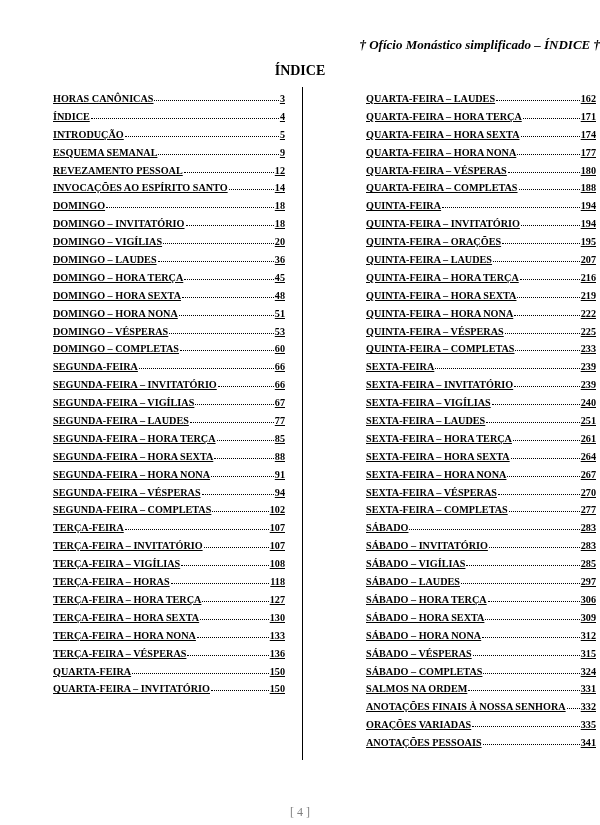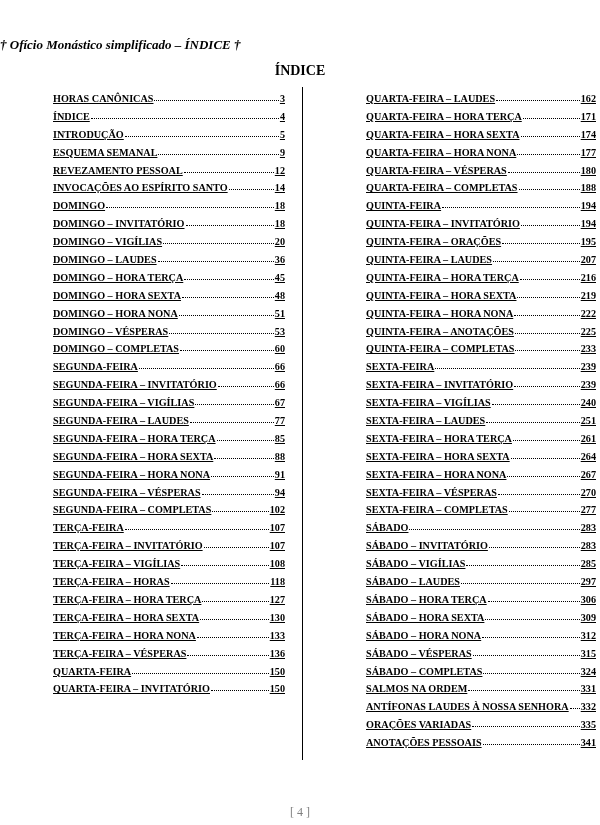--- a/index.html
+++ b/index.html
@@ -1,18 +1,18 @@
 <!DOCTYPE html>
 <html><head>
 <meta charset="utf-8">
 <style>
   html, body { margin: 0; padding: 0; background: #ffffff; }
   body { width: 600px; height: 825px; position: relative; overflow: hidden;
          font-family: "Liberation Serif", "DejaVu Serif", serif; color: #000; }
-  .header { position: absolute; top: 37px; left: 0; width: 600px; text-align: left;
+  .header { position: absolute; top: 37px; left: 0; width: 600px; text-align: right;
             font-size: 13px; font-weight: bold; font-style: italic; }
   .title { position: absolute; top: 63px; left: 0; width: 600px; text-align: center;
            font-size: 14px; font-weight: bold; }
   .col { position: absolute; top: 93px; width: 232px; text-decoration: underline; }
   .col-left { left: 53px; }
   .col-right { left: 320px; width: 230px; margin-left: 46px; }
   .entry { display: flex; align-items: baseline; height: 17.9px; font-size: 10.2px;
            font-weight: bold; white-space: nowrap; cursor: pointer; }
   .entry .label { flex: 0 0 auto; }
   .entry .leader { flex: 1 1 auto; overflow: hidden; margin: 0 1px;
@@ -263,21 +263,21 @@
       <span class="label">QUINTA-FEIRA – HORA SEXTA</span>
       <span class="leader"></span>
       <span class="page">219</span>
     </div>
     <div class="entry">
       <span class="label">QUINTA-FEIRA – HORA NONA</span>
       <span class="leader"></span>
       <span class="page">222</span>
     </div>
     <div class="entry">
-      <span class="label">QUINTA-FEIRA – ANOTAÇÕES</span>
+      <span class="label">QUINTA-FEIRA – VÉSPERAS</span>
       <span class="leader"></span>
       <span class="page">225</span>
     </div>
     <div class="entry">
       <span class="label">QUINTA-FEIRA – COMPLETAS</span>
       <span class="leader"></span>
       <span class="page">233</span>
     </div>
     <div class="entry">
       <span class="label">SEXTA-FEIRA</span>
@@ -368,21 +368,21 @@
       <span class="label">SÁBADO – COMPLETAS</span>
       <span class="leader"></span>
       <span class="page">324</span>
     </div>
     <div class="entry">
       <span class="label">SALMOS NA ORDEM</span>
       <span class="leader"></span>
       <span class="page">331</span>
     </div>
     <div class="entry">
-      <span class="label">ANTÍFONAS LAUDES À NOSSA SENHORA</span>
+      <span class="label">ANOTAÇÕES FINAIS À NOSSA SENHORA</span>
       <span class="leader"></span>
       <span class="page">332</span>
     </div>
     <div class="entry">
       <span class="label">ORAÇÕES VARIADAS</span>
       <span class="leader"></span>
       <span class="page">335</span>
     </div>
     <div class="entry">
       <span class="label">ANOTAÇÕES PESSOAIS</span>

